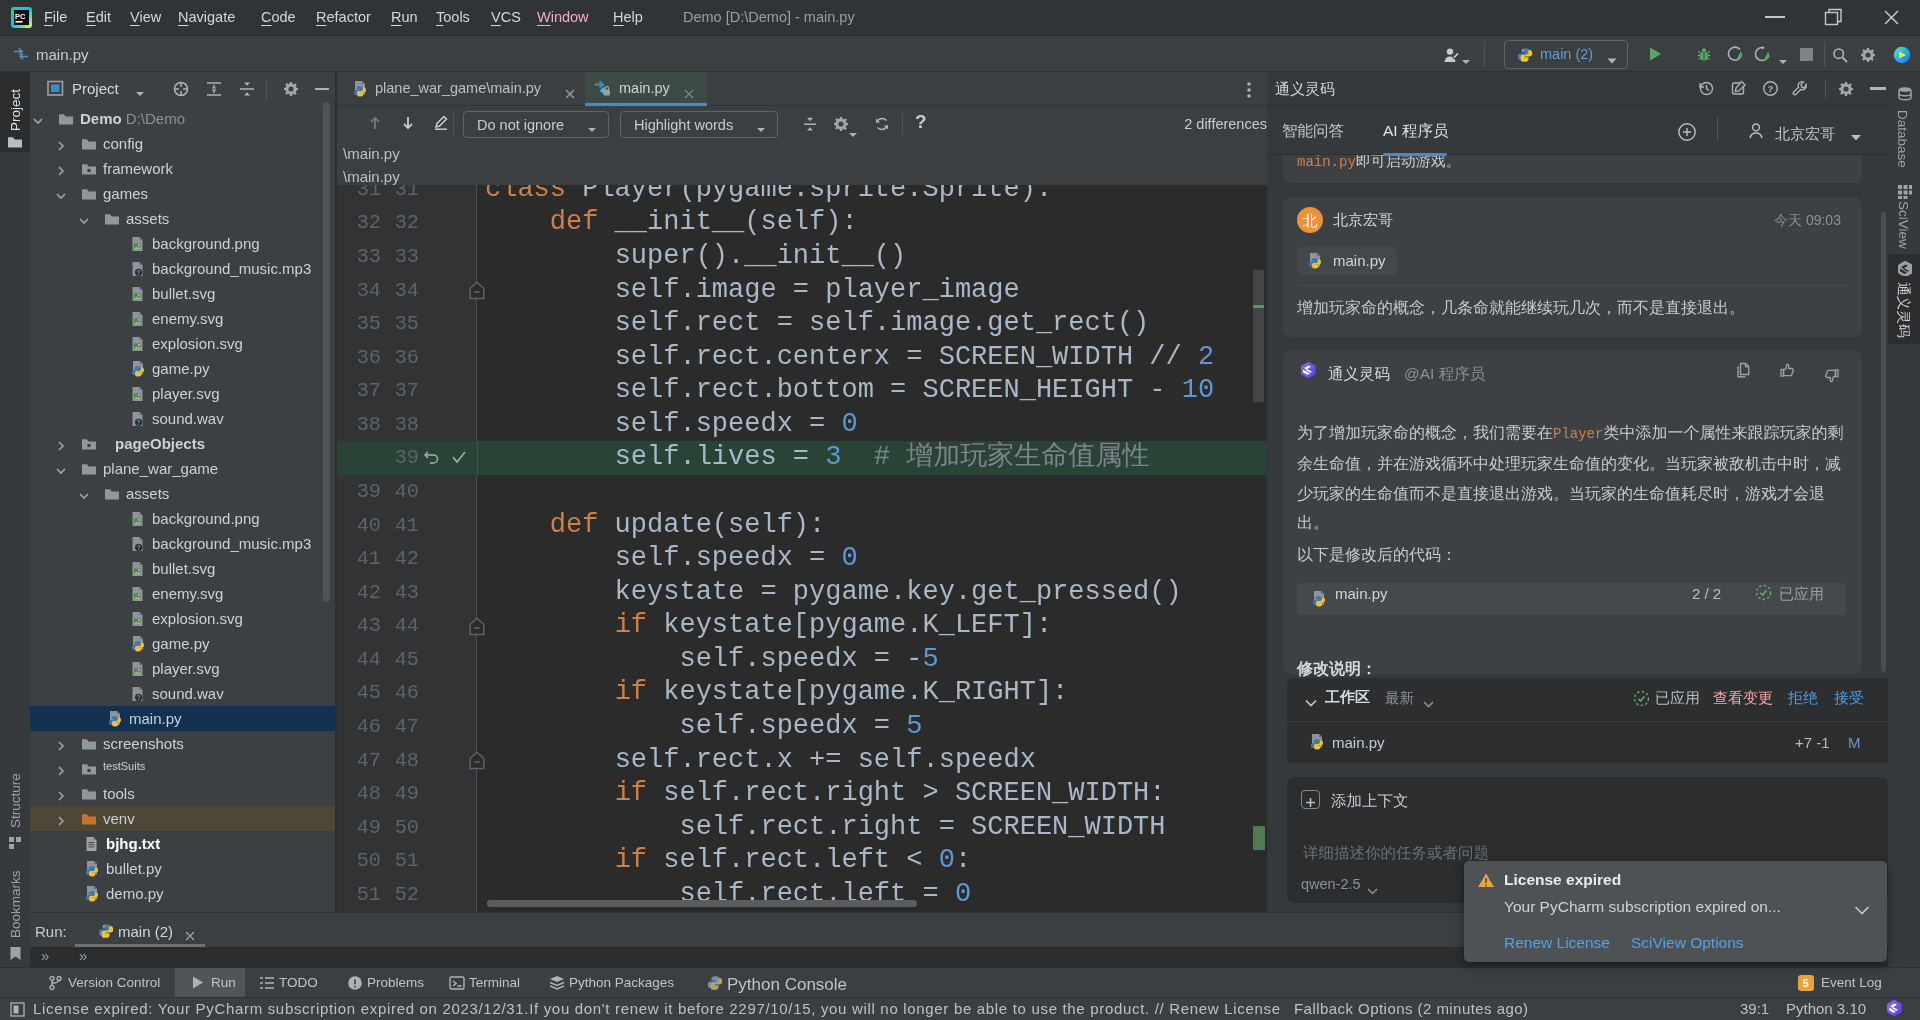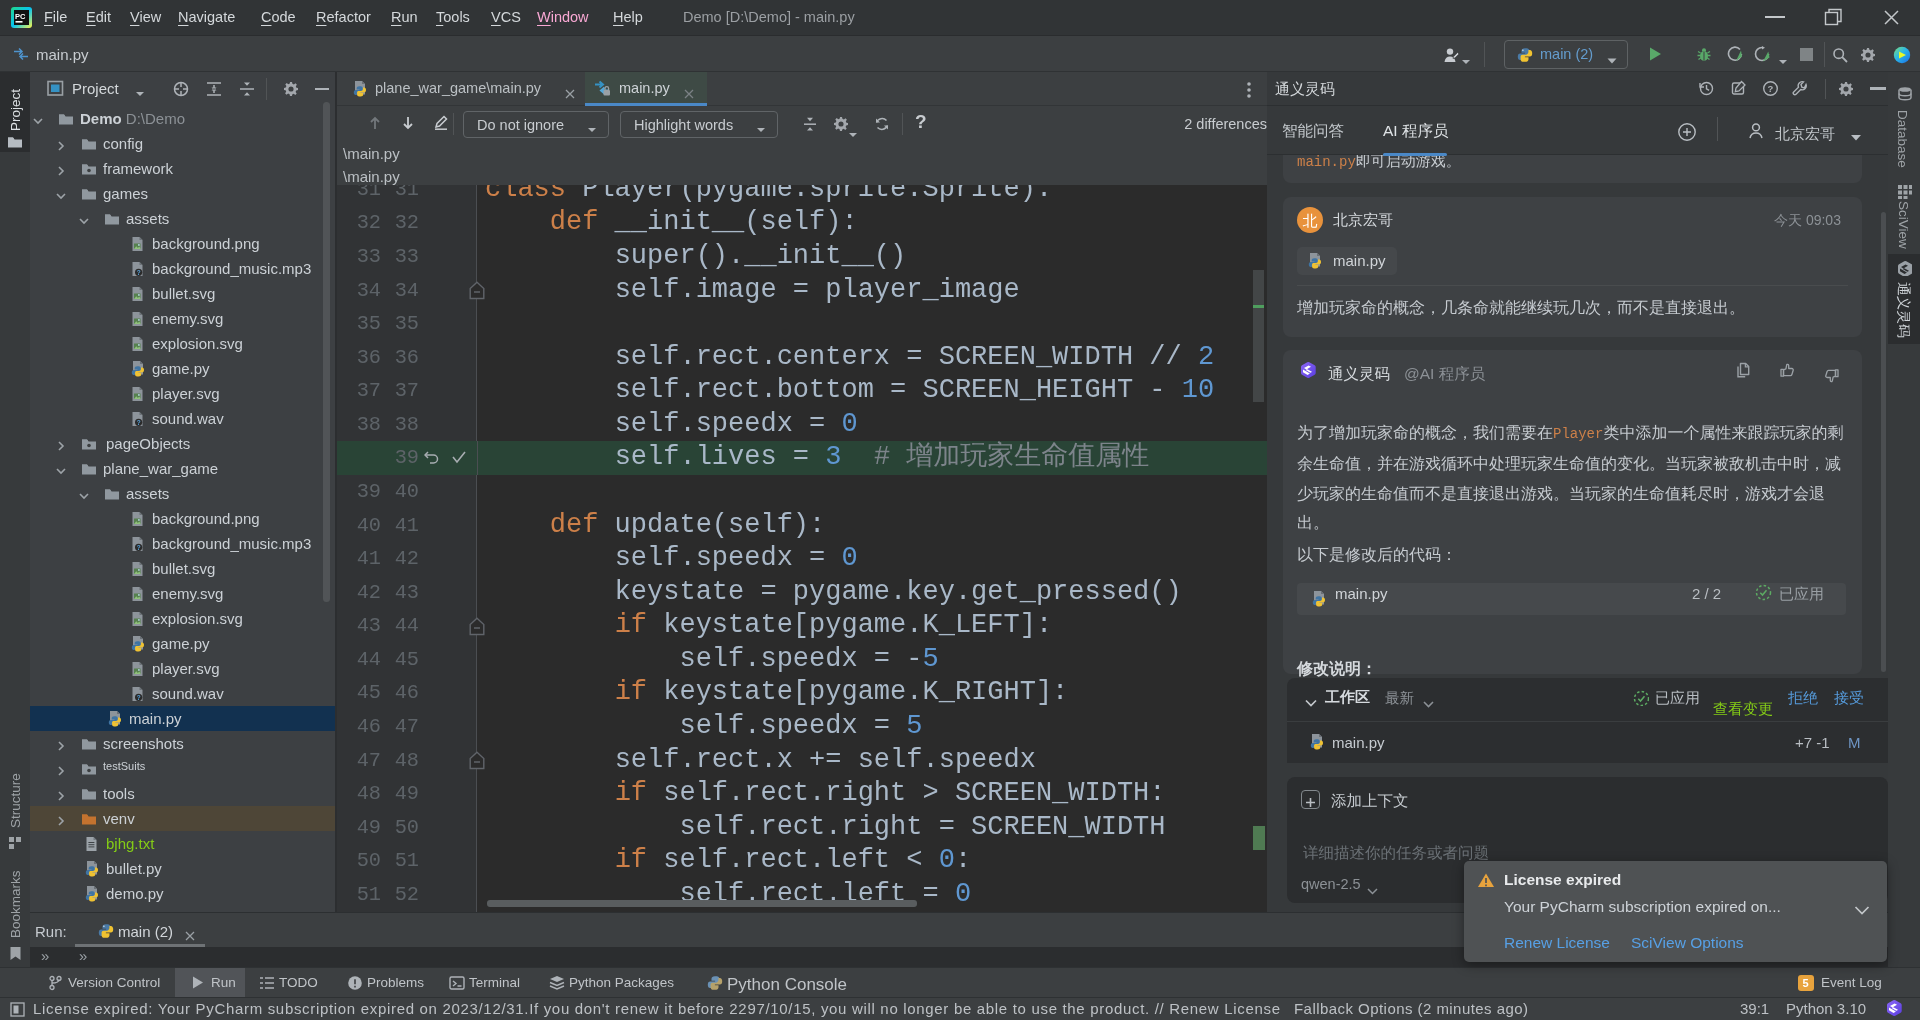--- a/index.html
+++ b/index.html
@@ -264,21 +264,21 @@
       </svg></div>
     <div class="ab" style="left:122px;top:338px;font-size:15px;color:#ccd1d6;font-weight:normal;white-space:nowrap">sound.wav</div>
     <div class="ab" style="left:25px;top:366px"><svg style="" width="12" height="12" viewBox="0 0 12 12">
         <path d="M4 2l4 4-4 4" stroke="#9da3a8" stroke-width="1.6" fill="none"></path>
       </svg></div>
     <div class="ab" style="left:51px;top:364px"><svg style="" width="16" height="15" viewBox="0 0 16 15">
         <path d="M1 3.5h5l1.5 2H15v8H1z" fill="#90989f"></path>
         <path d="M1 3.5h5l1.5 2H1z" fill="#90989f"></path>
         <circle cx="8" cy="9.5" r="1.8" fill="#3c3f41"></circle>
       </svg></div>
-    <div class="ab" style="left:76px;top:363px;font-size:15px;color:#ccd1d6;font-weight:normal;white-space:nowrap">pageObjects</div>
+    <div class="ab" style="left:85px;top:363px;font-size:15px;color:#ccd1d6;font-weight:bold;white-space:nowrap">pageObjects</div>
     <div class="ab" style="left:25px;top:391px"><svg style="" width="12" height="12" viewBox="0 0 12 12">
         <path d="M2 4l4 4 4-4" stroke="#9da3a8" stroke-width="1.6" fill="none"></path>
       </svg></div>
     <div class="ab" style="left:51px;top:389px"><svg style="" width="16" height="15" viewBox="0 0 16 15">
         <path d="M1 3.5h5l1.5 2H15v8H1z" fill="#90989f"></path>
         <path d="M1 3.5h5l1.5 2H1z" fill="#90989f"></path>
       </svg></div>
     <div class="ab" style="left:73px;top:388px;font-size:15px;color:#ccd1d6;font-weight:normal;white-space:nowrap">plane_war_game</div>
     <div class="ab" style="left:48px;top:416px"><svg style="" width="12" height="12" viewBox="0 0 12 12">
         <path d="M2 4l4 4 4-4" stroke="#9da3a8" stroke-width="1.6" fill="none"></path>
@@ -391,21 +391,21 @@
         <path d="M1 3.5h5l1.5 2H1z" fill="#c4732f"></path>
       </svg></div>
     <div class="ab" style="left:73px;top:738px;font-size:15px;color:#ccd1d6;font-weight:normal;white-space:nowrap">venv</div>
     <div class="ab" style="left:54px;top:764px"><svg style="" width="15" height="16" viewBox="0 0 15 16">
         <path d="M2.5 1h7l3 3v11h-10z" fill="#9ba2a8"></path>
         <path d="M9.5 1l3 3h-3z" fill="#757b81"></path>
     <rect x="4.4" y="6" width="6" height="1" fill="#3f4447"></rect>
         <rect x="4.4" y="8.2" width="6" height="1" fill="#3f4447"></rect>
         <rect x="4.4" y="10.4" width="6" height="1" fill="#3f4447"></rect>
       </svg></div>
-    <div class="ab" style="left:76px;top:763px;font-size:15px;color:#84cc16;font-weight:normal;white-space:nowrap">bjhg.txt</div>
+    <div class="ab" style="left:76px;top:763px;font-size:15px;color:#ffffff;font-weight:bold;white-space:nowrap">bjhg.txt</div>
     <div class="ab" style="left:54px;top:788px"><svg style="" width="15" height="17" viewBox="0 0 15 17">
         <path d="M3 1h7l3 3v10.6H3z" fill="#8d949b"></path>
         <path d="M10 1l3 3h-3z" fill="#6a7076"></path>
     <path d="M7.3 6.2c-1.7 0-2.6.7-2.6 2v1.4h2.8v.5H3.7c-1.2 0-1.9.9-1.9 2.5 0 1.5.6 2.5 1.9 2.5h1.1v-1.6c0-1.1.9-2 2-2h2.4c.9 0 1.5-.7 1.5-1.6V8.2c0-1.2-.8-2-2-2z" fill="#3f74a3"></path>
     <path d="M8.6 16.4c1.7 0 2.6-.7 2.6-2V13H8.4v-.5h3.7c1.2 0 1.9-.9 1.9-2.5 0-1.5-.6-2.5-1.9-2.5H11v1.6c0 1.1-.9 2-2 2H6.6c-.9 0-1.5.7-1.5 1.6v1.8c0 1.2.8 2 2 2z" fill="#efc233"></path>
       </svg></div>
     <div class="ab" style="left:76px;top:788px;font-size:15px;color:#ccd1d6;font-weight:normal;white-space:nowrap">bullet.py</div>
     <div class="ab" style="left:54px;top:813px"><svg style="" width="15" height="17" viewBox="0 0 15 17">
         <path d="M3 1h7l3 3v10.6H3z" fill="#8d949b"></path>
         <path d="M10 1l3 3h-3z" fill="#6a7076"></path>
@@ -503,20 +503,21 @@
 <div class="ln" style="left:52px;top:21.4px">32</div>
 <div class="cl" style="top:21.4px">    <k>def</k> __init__(<s>self</s>):</div>
 <div class="ln" style="left:14px;top:54.9px">33</div>
 <div class="ln" style="left:52px;top:54.9px">33</div>
 <div class="cl" style="top:54.9px">        <s>super</s>().__init__()</div>
 <div class="ln" style="left:14px;top:88.5px">34</div>
 <div class="ln" style="left:52px;top:88.5px">34</div>
 <div class="cl" style="top:88.5px">        <s>self</s>.image = player_image</div>
 <div class="ln" style="left:14px;top:122.1px">35</div>
 <div class="ln" style="left:52px;top:122.1px">35</div>
+<div class="cl" style="top:122.1px">        <s>self</s>.rect = <s>self</s>.image.get_rect()</div>
 <div class="ln" style="left:14px;top:155.7px">36</div>
 <div class="ln" style="left:52px;top:155.7px">36</div>
 <div class="cl" style="top:155.7px">        <s>self</s>.rect.centerx = SCREEN_WIDTH // <n>2</n></div>
 <div class="ln" style="left:14px;top:189.2px">37</div>
 <div class="ln" style="left:52px;top:189.2px">37</div>
 <div class="cl" style="top:189.2px">        <s>self</s>.rect.bottom = SCREEN_HEIGHT - <n>10</n></div>
 <div class="ln" style="left:14px;top:222.8px">38</div>
 <div class="ln" style="left:52px;top:222.8px">38</div>
 <div class="cl" style="top:222.8px">        <s>self</s>.speedx = <n>0</n></div>
 <div class="ab" style="left:0;top:256.4px;width:930px;height:33.6px;background:#294436"></div>
@@ -722,21 +723,21 @@
 <div class="ab" style="left:38px;top:10px;font-size:15px;font-weight:bold;color:#d6dade">工作区</div>
 <div class="ab" style="left:98px;top:11px;font-size:14.5px;color:#8c9196">最新</div>
 <div class="ab" style="left:136px;top:17px"><svg style="" width="11" height="9" viewBox="0 0 11 9">
           <path d="M1 2l4.5 4.5L10 2" stroke="#8c9196" stroke-width="1.6" fill="none"></path>
         </svg></div>
 <div class="ab" style="left:346px;top:12px"><svg style="" width="16" height="16" viewBox="0 0 16 16">
           <circle cx="8.5" cy="8.5" r="7" fill="none" stroke="#5daa63" stroke-width="1.5" stroke-dasharray="2.5 2.2"></circle>
           <path d="M5.3 8.7l2.2 2.4 4-4.8" fill="none" stroke="#5daa63" stroke-width="1.5"></path>
         </svg></div>
 <div class="ab" style="left:368px;top:11px;font-size:15px;color:#b9bec3">已应用</div>
-<div class="ab" style="left:426px;top:22px;font-size:15px;color:#84cc16">查看变更</div>
+<div class="ab" style="left:426px;top:11px;font-size:15px;color:#fca5a5">查看变更</div>
 <div class="ab" style="left:501px;top:11px;font-size:15px;color:#559ada">拒绝</div>
 <div class="ab" style="left:547px;top:11px;font-size:15px;color:#559ada">接受</div>
 <div class="ab" style="left:0;top:43px;width:601px;height:1px;background:#3a3d3f"></div>
 <div class="ab" style="left:22px;top:55px"><svg style="" width="15" height="17" viewBox="0 0 15 17">
           <path d="M3 1h7l3 3v10.6H3z" fill="#8d949b"></path>
           <path d="M10 1l3 3h-3z" fill="#6a7076"></path>
     <path d="M7.3 6.2c-1.7 0-2.6.7-2.6 2v1.4h2.8v.5H3.7c-1.2 0-1.9.9-1.9 2.5 0 1.5.6 2.5 1.9 2.5h1.1v-1.6c0-1.1.9-2 2-2h2.4c.9 0 1.5-.7 1.5-1.6V8.2c0-1.2-.8-2-2-2z" fill="#3f74a3"></path>
     <path d="M8.6 16.4c1.7 0 2.6-.7 2.6-2V13H8.4v-.5h3.7c1.2 0 1.9-.9 1.9-2.5 0-1.5-.6-2.5-1.9-2.5H11v1.6c0 1.1-.9 2-2 2H6.6c-.9 0-1.5.7-1.5 1.6v1.8c0 1.2.8 2 2 2z" fill="#efc233"></path>
         </svg></div>
 <div class="ab" style="left:45px;top:56px;font-size:15px;color:#c6cbd0">main.py</div>

